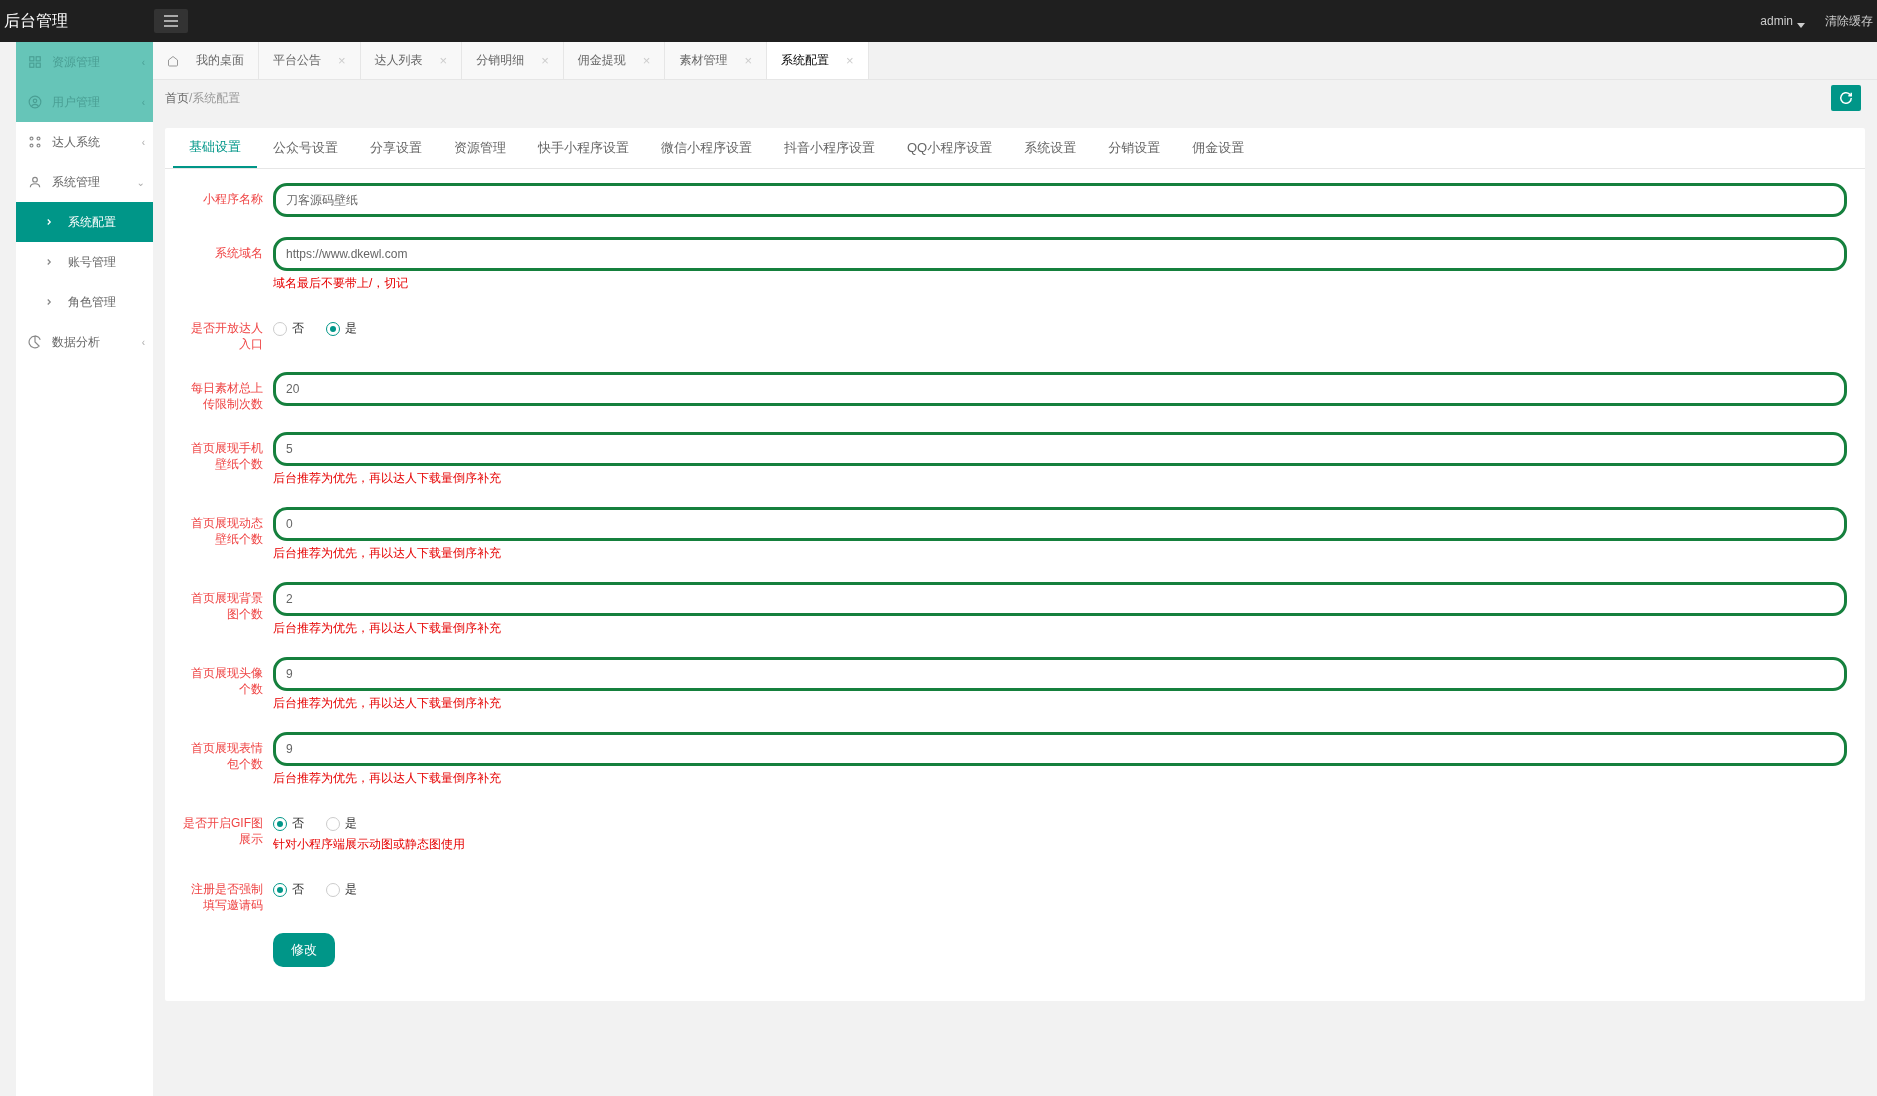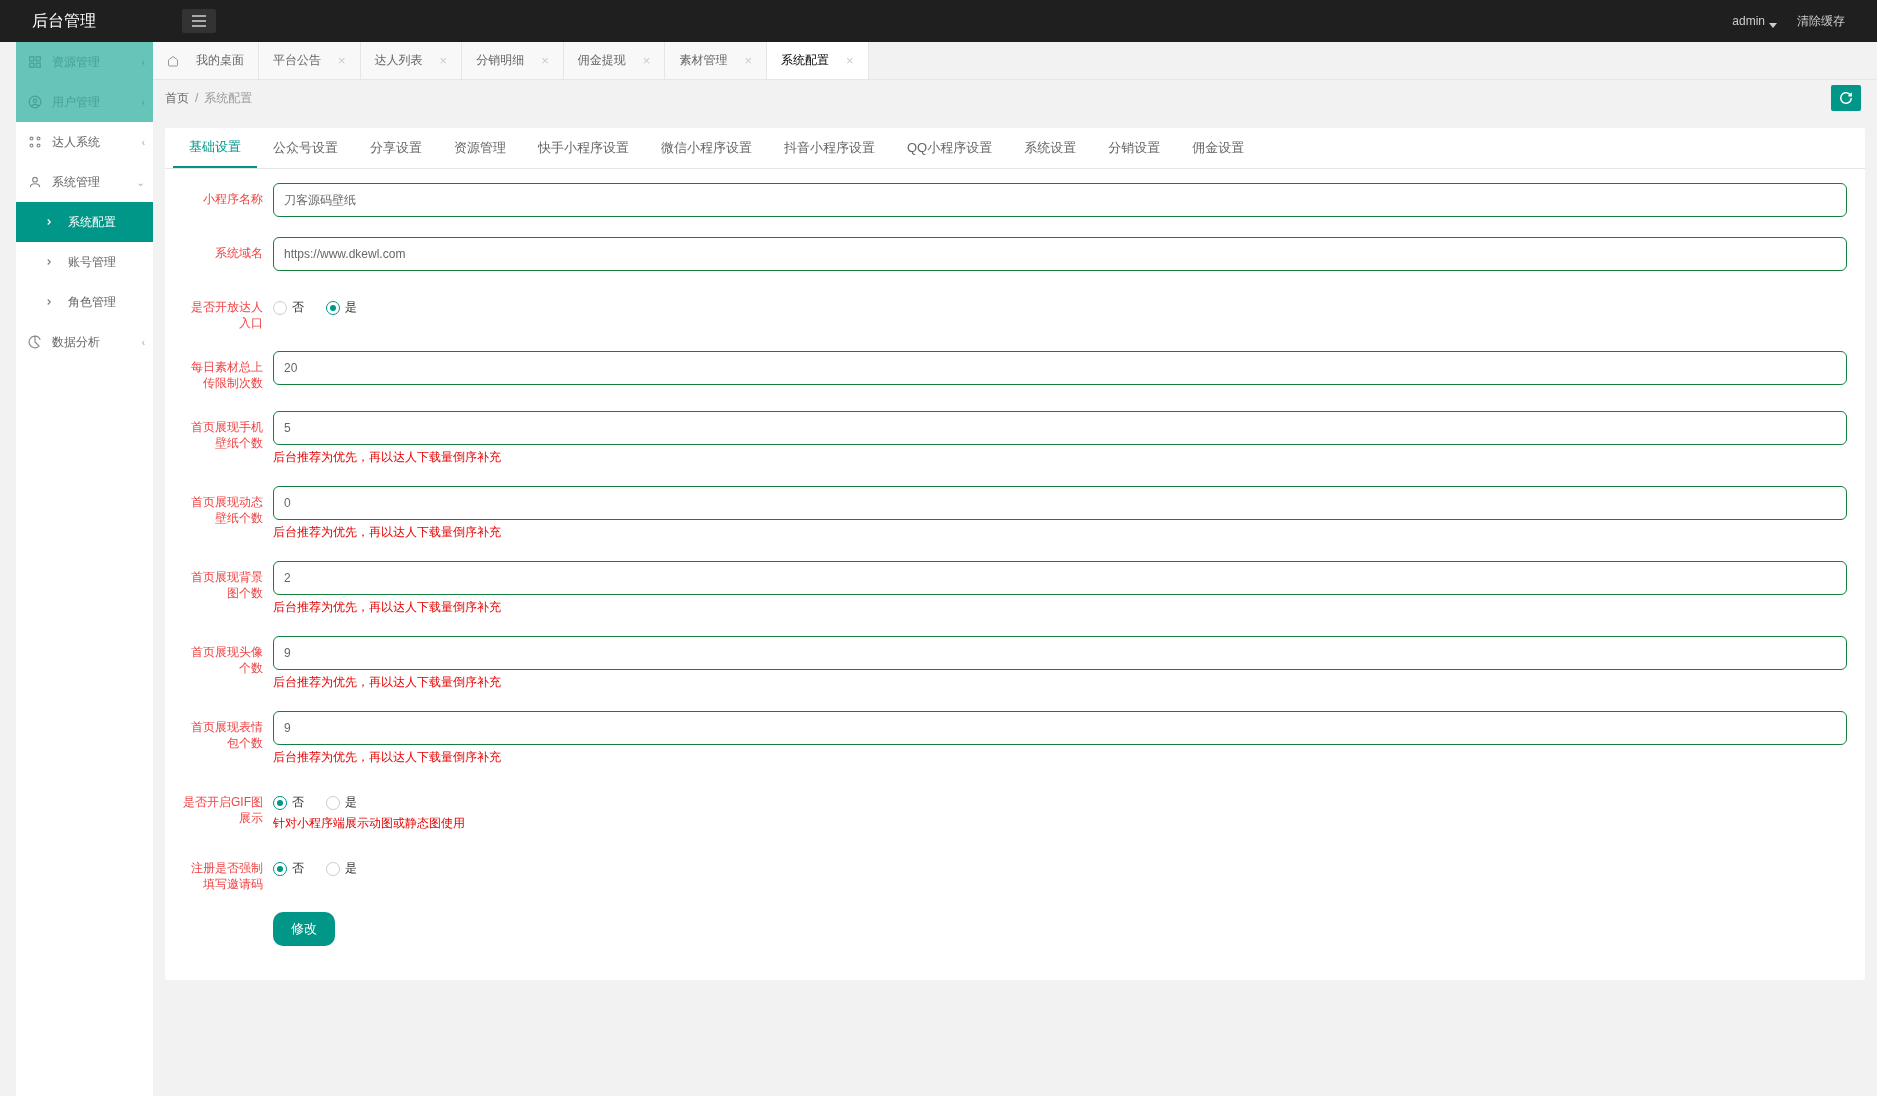--- a/index.html
+++ b/index.html
@@ -1,19 +1,19 @@
 <!DOCTYPE html>
 <html><head>
   <meta charset="utf-8">
   <style>
     * { margin: 0; padding: 0; box-sizing: border-box; }
     body { font-family: "Microsoft YaHei", Arial, sans-serif; font-size: 12px; color: #333; background: #f2f2f2; }
     
     
-    .header { height: 42px; background: #1f1f1f; display: flex; align-items: center; padding: 0 32px; color: #fff; }
+    .header { height: 42px; background: #1f1f1f; display: flex; align-items: center; padding: 0 4px; color: #fff; }
     .logo { font-size: 16px; font-weight: 400; padding-right: 24px; min-width: 150px; }
     .menu-toggle-wrap { background: #333; padding: 6px 10px; border-radius: 2px; cursor: pointer; }
     .menu-toggle { display: flex; flex-direction: column; gap: 3px; width: 14px; }
     .menu-toggle span { height: 2px; background: #aaa; }
     .header-right { margin-left: auto; display: flex; align-items: center; gap: 20px; color: #ccc; }
     .user-dropdown { display: flex; align-items: flex-end; gap: 4px; cursor: pointer; }
     .caret-down { width: 0; height: 0; border-left: 4px solid transparent; border-right: 4px solid transparent; border-top: 5px solid #ccc; }
     .clear-cache { cursor: pointer; }
     
     .layout { display: flex; height: calc(100vh - 42px); padding-left: 16px; }
@@ -32,39 +32,39 @@
     
     .main { flex: 1; display: flex; flex-direction: column; overflow: hidden; }
     
     
     .tabs { height: 38px; background: #f2f2f2; display: flex; align-items: stretch; border-bottom: 1px solid #e6e6e6; }
     .tab { display: flex; align-items: center; padding: 0 14px; background: #f8f8f8; border-right: 1px solid #e6e6e6; cursor: pointer; gap: 17px; font-size: 12px; color: #666; }
     .tab.active { background: #fff; color: #000; }
     .tab .tab-close { font-size: 13px; color: #ccc; }
     
     
-    .breadcrumb-row { height: 36px; background: #f2f2f2; display: flex; align-items: center; padding: 0 12px; gap: 6px; color: #999; }
+    .breadcrumb-row { height: 36px; background: #f2f2f2; display: flex; align-items: center; padding: 0 12px; color: #999; }
     .breadcrumb-row a { color: #666; text-decoration: none; }
     .refresh-btn { margin-left: auto; background: #009688; color: #fff; width: 30px; height: 26px; border-radius: 2px; display: flex; align-items: center; justify-content: center; cursor: pointer; margin-right: 4px; }
     
     
     .content { flex: 1; overflow-y: auto; padding: 12px; background: #f2f2f2; }
     .card { background: #fff; border-radius: 2px; }
     
     
     .config-tabs { display: flex; border-bottom: 1px solid #e6e6e6; padding: 0 8px; }
     .config-tab { padding: 0 16px; height: 40px; display: flex; align-items: center; cursor: pointer; color: #666; font-size: 13px; }
     .config-tab.active { color: #009688; border-bottom: 2px solid #009688; margin-bottom: -1px; }
     
     
     .form { padding: 14px 18px; }
     .form-item { display: flex; margin-bottom: 20px; }
     .form-label { width: 90px; text-align: right; padding-top: 8px; padding-right: 10px; font-size: 12px; color: #ef4444; flex-shrink: 0; line-height: 16px; }
     .form-field { flex: 1; }
-    .form-input { width: 100%; height: 34px; border: 1px solid #15803d; border-radius: 6px; padding: 0 10px; font-size: 12px; color: #666; }
+    .form-input { width: 100%; height: 34px; border: 3px solid #15803d; border-radius: 14px; padding: 0 10px; font-size: 12px; color: #666; }
     .form-tip { color: #e60000; font-size: 12px; margin-top: 4px; }
     .radio-group { display: flex; gap: 22px; padding-top: 8px; }
     .radio-item { display: flex; align-items: center; gap: 5px; cursor: pointer; }
     .radio-circle { width: 14px; height: 14px; border: 1px solid #ccc; border-radius: 50%; display: flex; align-items: center; justify-content: center; }
     .radio-circle.checked { border-color: #009688; }
     .radio-circle.checked::after { content: ""; width: 6px; height: 6px; background: #009688; border-radius: 50%; }
     .submit-btn { background: #009688; color: #fff; border: none; padding: 8px 18px; border-radius: 10px; cursor: pointer; font-size: 13px; }
     
     svg { display: block; }
   </style>
@@ -244,20 +244,21 @@
             <div class="form-label">小程序名称</div>
             <div class="form-field">
               <input class="form-input" value="刀客源码壁纸" style="">
             </div>
           </div>
 
           <div class="form-item">
             <div class="form-label">系统域名</div>
             <div class="form-field">
               <input class="form-input" value="https://www.dkewl.com" style="">
+              <div class="form-tip">域名最后不要带上/，切记</div>
             </div>
           </div>
 
           <div class="form-item">
             <div class="form-label">是否开放达人入口</div>
             <div class="form-field">
               <div class="radio-group" id="radio-open-daren">
                   <div class="radio-item">
                     <span class="radio-circle "></span>
                     <span>否</span>

